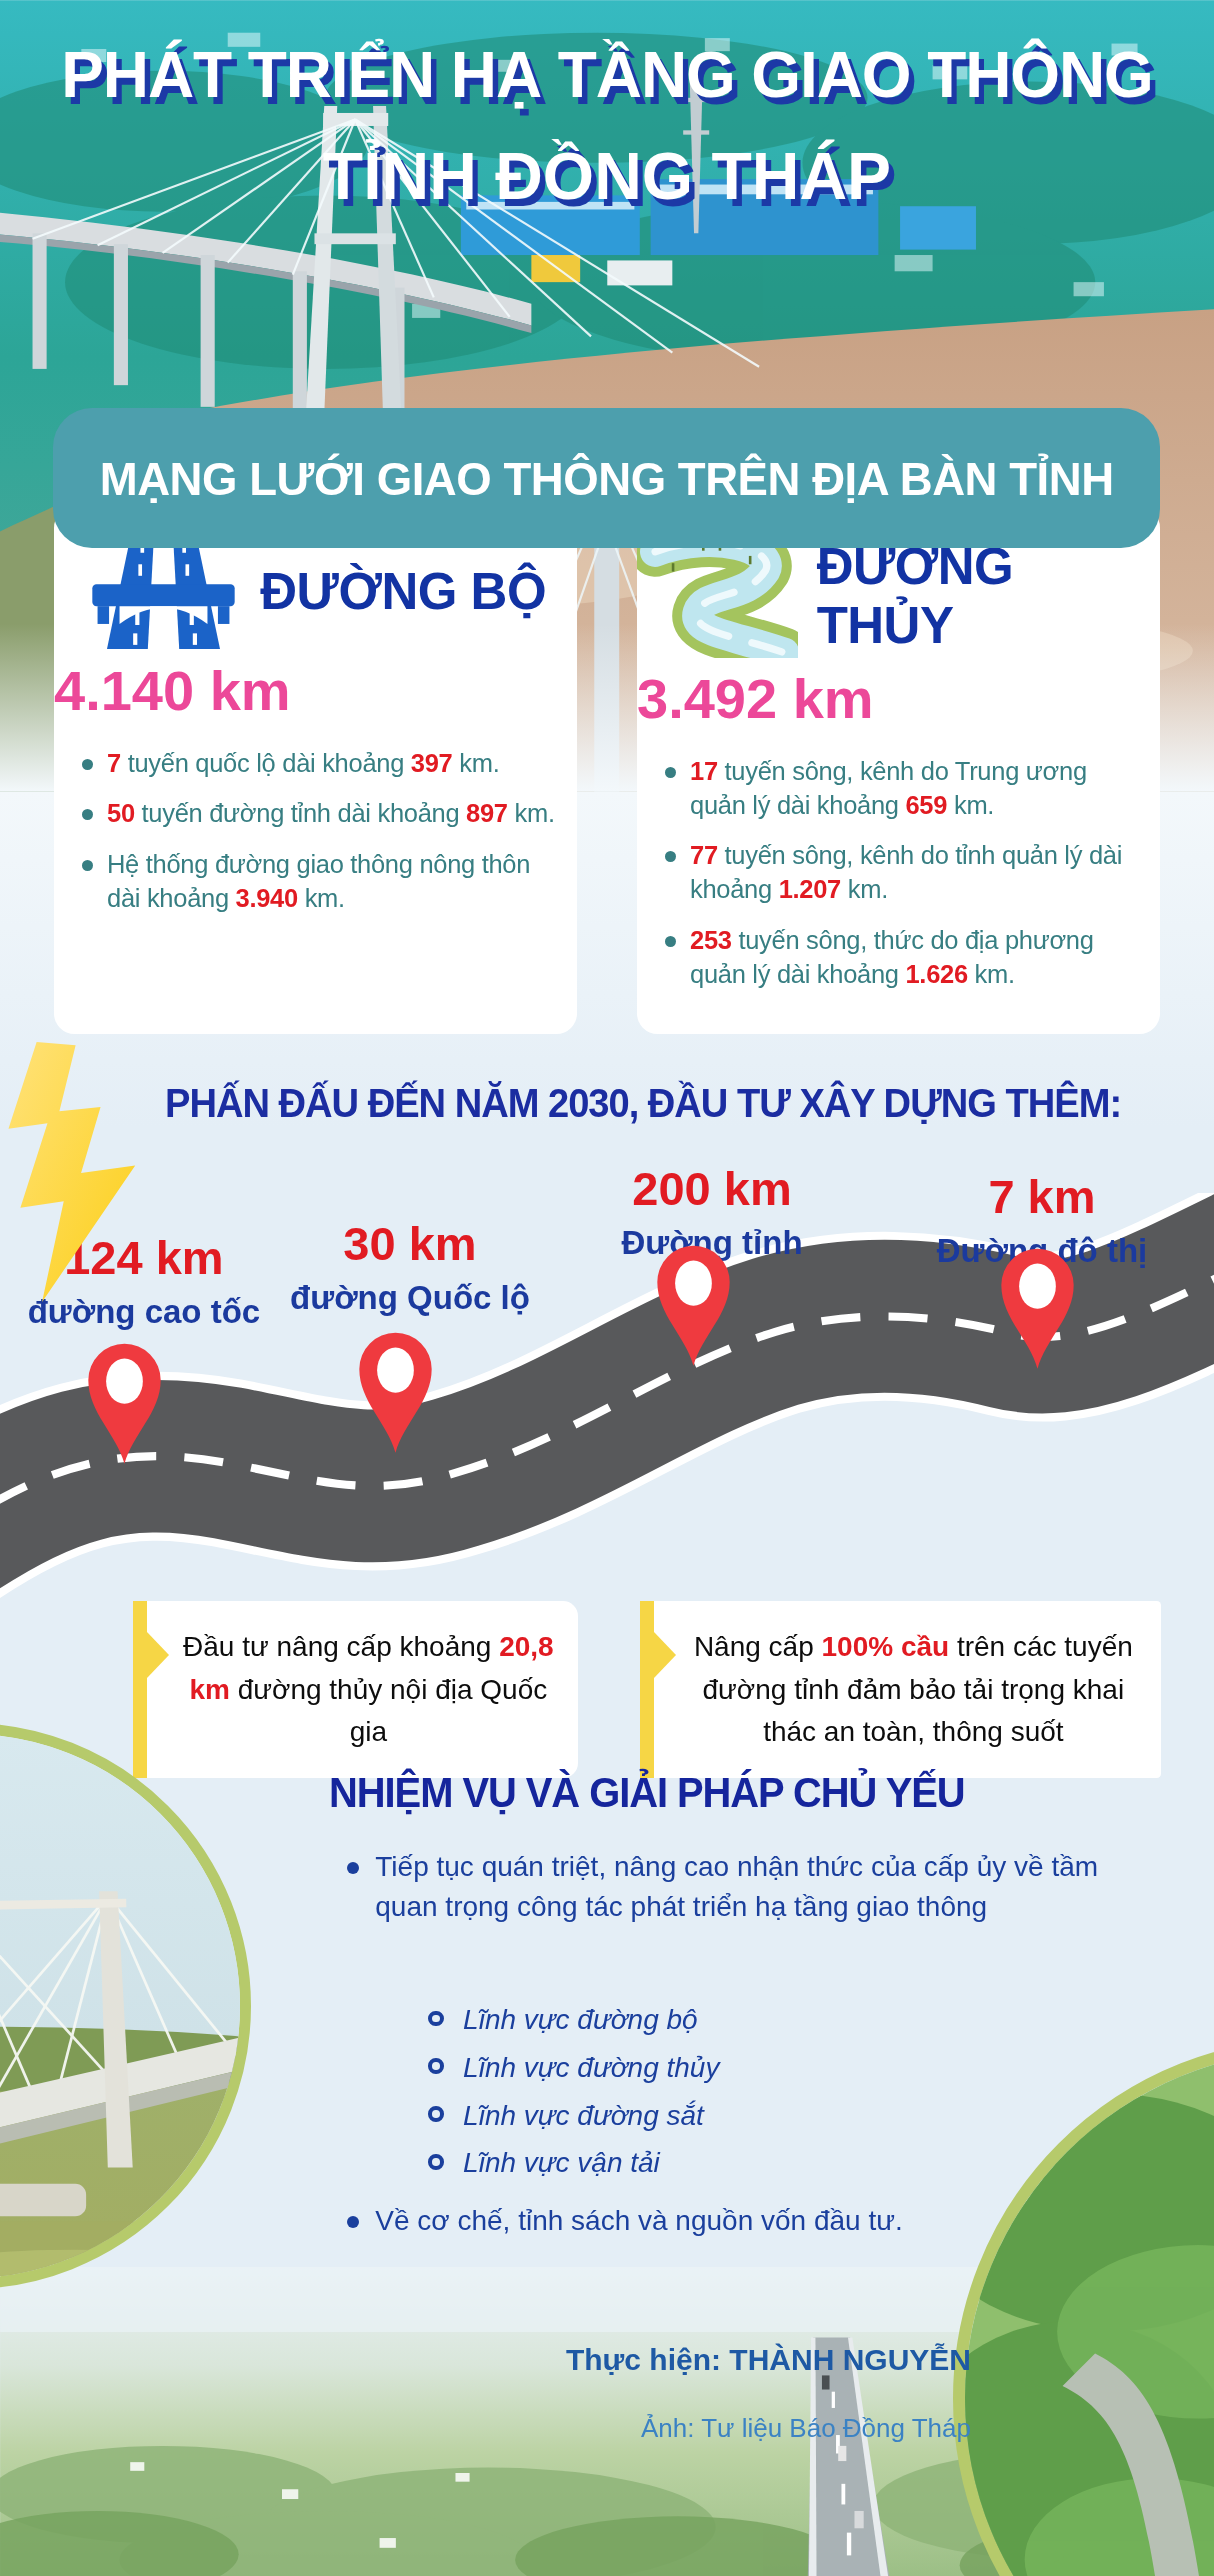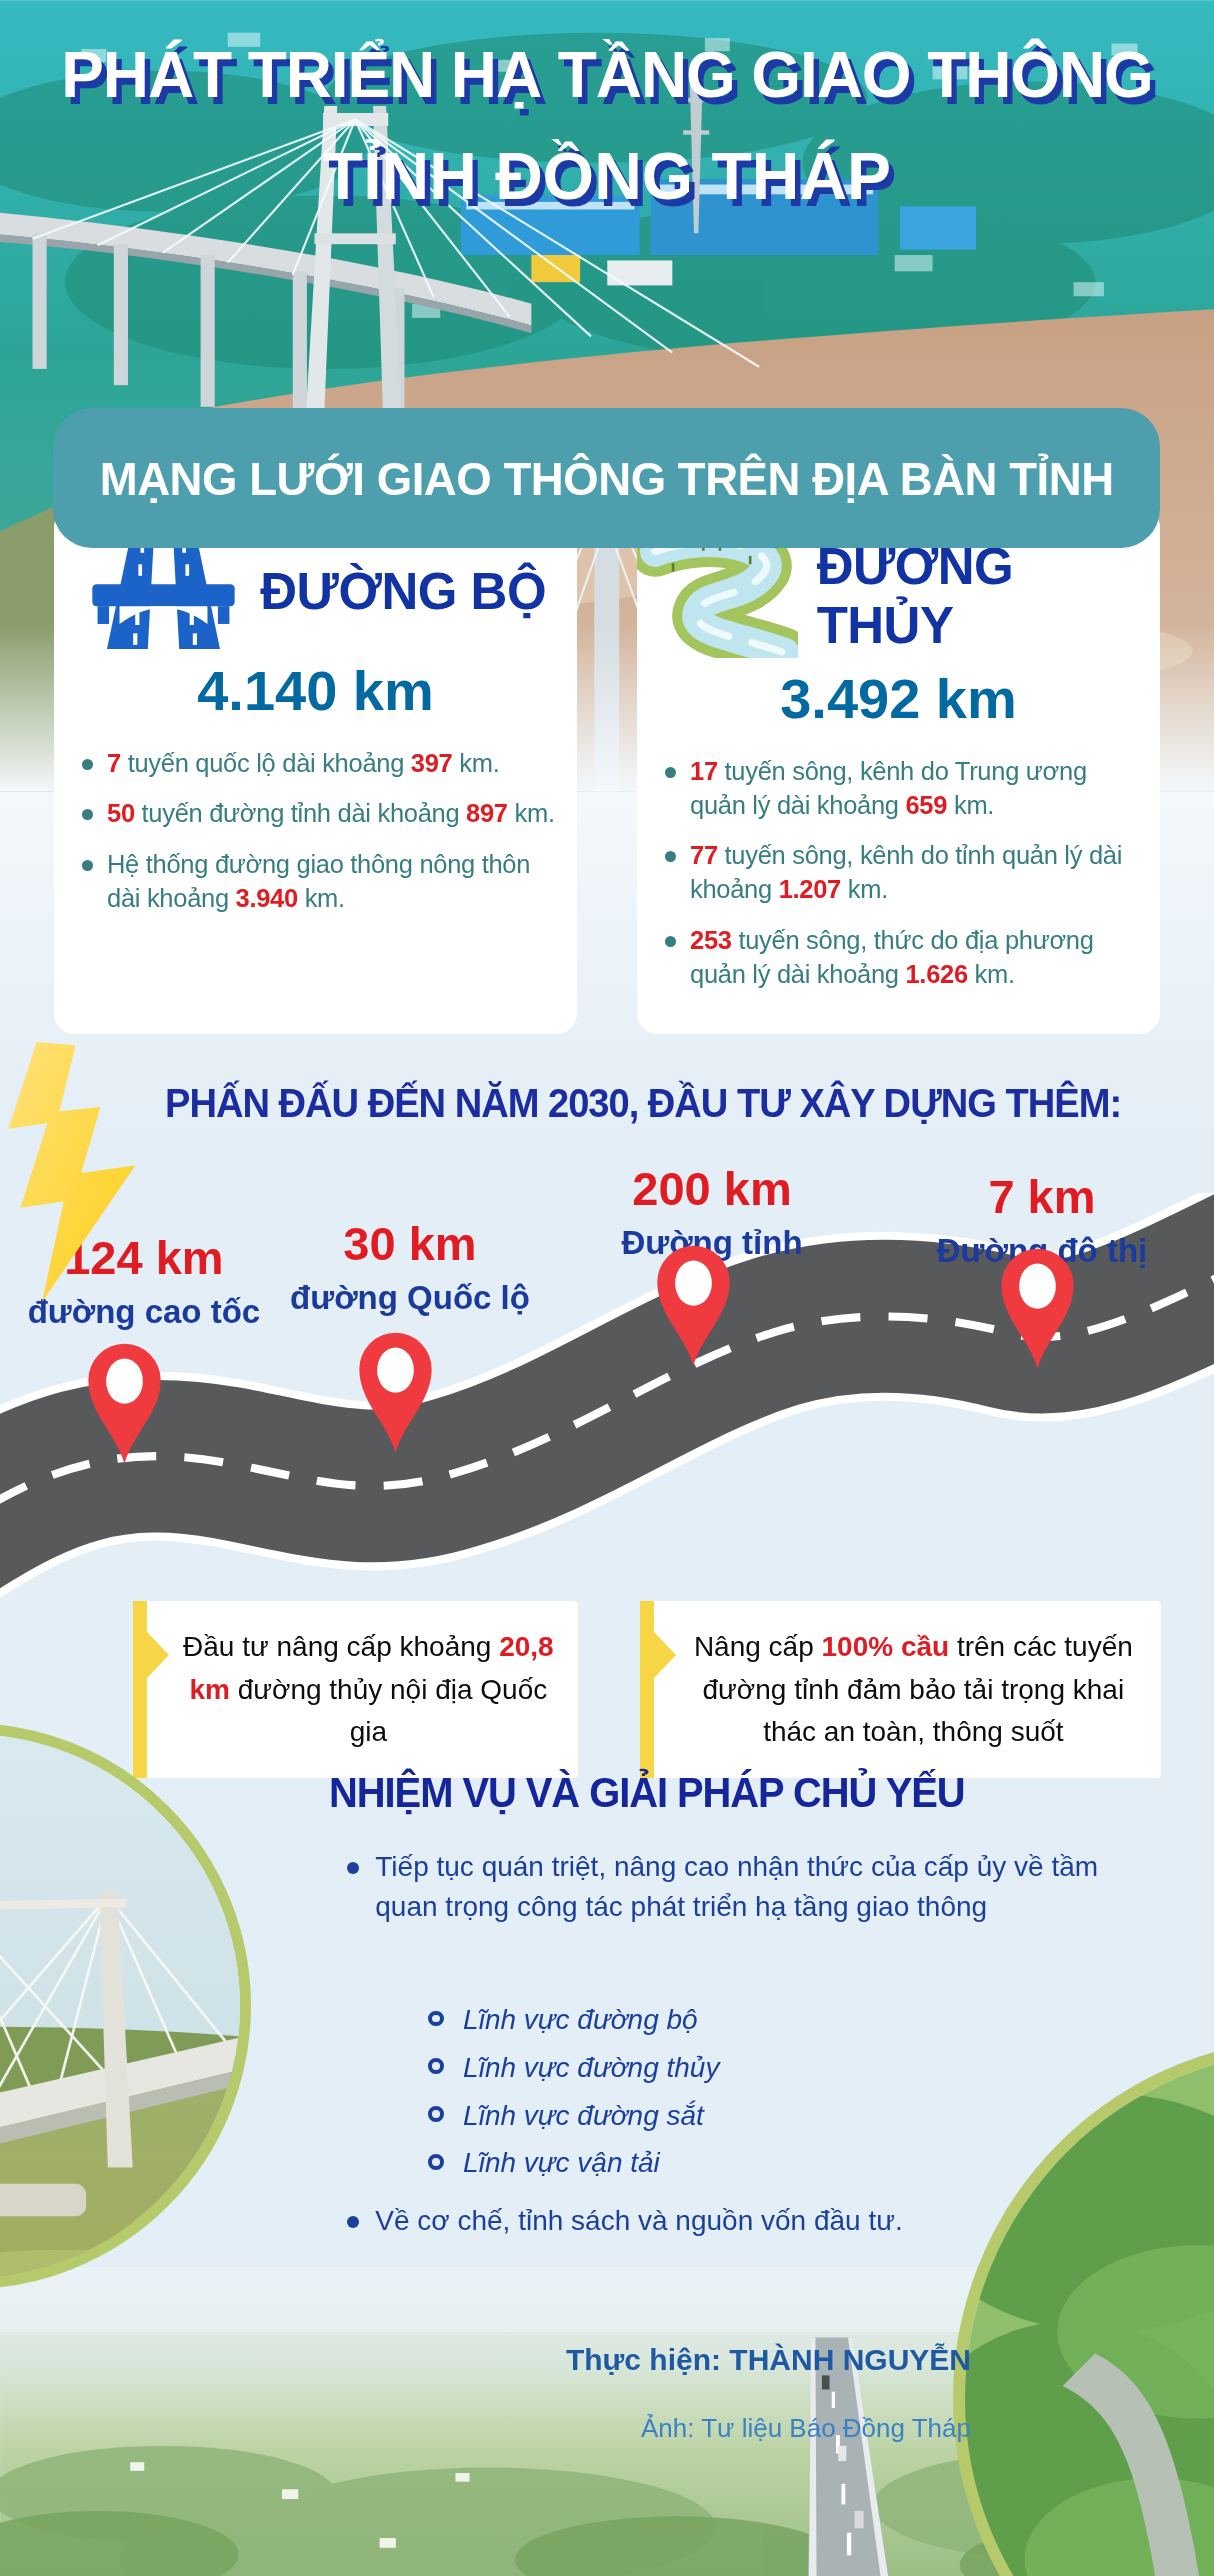--- a/index.html
+++ b/index.html
@@ -12,39 +12,39 @@
   .page-title .l1{font-size:64px;letter-spacing:-1.1px;text-shadow:5.4px 6.5px 0 #1c39a6;}
   .page-title .l2{font-size:66px;margin-top:26px;text-shadow:5.4px 6.5px 0 #1c39a6;}
   
   .banner{left:53px;top:408px;width:1107px;height:140px;background:#4d9fad;border-radius:39px;
           display:flex;align-items:center;justify-content:center;z-index:3;}
   .banner span{color:#fff;font-weight:bold;font-size:47px;letter-spacing:-0.5px;transform:scaleX(.97);white-space:nowrap;}
   .card{top:507px;width:523px;height:527px;background:#fff;border-radius:20.6px;z-index:2;}
   .card.left{left:54px;} .card.right{left:637px;}
   .card-head{display:flex;align-items:center;justify-content:center;gap:18.4px;margin-top:26px;}
   .card-head .ttl{font-size:51px;font-weight:bold;color:#1233a3;letter-spacing:-0.5px;}
-  .total{font-size:56px;font-weight:bold;color:#0369a1;text-align:center;margin-top:7.6px;}
+  .total{font-size:56px;font-weight:bold;color:#ec4899;text-align:left;margin-top:7.6px;}
   ul.facts{list-style:none;margin:23px 0 0 0;padding:0 22px 0 28px;}
   ul.facts li{display:flex;gap:14px;color:#377e82;font-size:25.5px;line-height:1.34;margin-bottom:16.3px;letter-spacing:-0.3px;}
   .dot{width:11px;height:11px;border-radius:50%;background:#377e82;flex:none;margin-top:13px;}
   .em{color:#e11b22;font-weight:bold;}
   
   .goal-headline{left:165px;top:1080px;font-size:41px;font-weight:bold;color:#1b2da1;
                  transform:scaleX(.93);transform-origin:left;white-space:nowrap;letter-spacing:-1.1px;z-index:4;}
   .bolt{left:4.3px;top:1042px;z-index:4;}
   .road-svg{left:0;top:1193px;z-index:1;}
   .milestone{width:304px;text-align:center;z-index:3;}
   .milestone .val{font-size:47px;font-weight:bold;color:#e11b22;}
   .milestone .lbl{font-size:33px;font-weight:bold;color:#1b3a9e;margin-top:7.6px;}
   .m1{left:-8.1px;top:1230px;} .m2{left:258px;top:1216px;} .m3{left:560px;top:1161px;} .m4{left:890px;top:1169px;}
   .pin{z-index:3;}
   .p1{left:84px;top:1342px;} .p2{left:355px;top:1331px;} .p3{left:653px;top:1244px;} .p4{left:997px;top:1247px;}
   
   .note{background:#fff;border-radius:4.3px;z-index:3;}
-  .note1{left:133px;top:1601px;width:445px;min-height:163px;}
+  .note1{left:133px;top:1601px;width:445px;min-height:163px;border-radius:15px;}
   .note2{left:640px;top:1601px;width:521px;min-height:163px;}
   .note .txt{display:block;padding:25px 16.3px 24px 42px;font-size:28px;line-height:1.52;color:#0d0d0d;text-align:center;}
   .accent{position:absolute;left:0;top:0;bottom:0;width:14px;background:#f6d645;}
   .accent:after{content:"";position:absolute;left:14px;top:31px;border-top:23px solid transparent;
                 border-bottom:23px solid transparent;border-left:22px solid #f6d645;}
   
   .tasks-head{left:329px;top:1769px;font-size:42px;font-weight:bold;color:#15259c;letter-spacing:-1.1px;
               transform:scaleX(.95);transform-origin:left;white-space:nowrap;z-index:4;}
   .t-item{display:flex;gap:16.3px;color:#1a3f9d;font-size:28px;line-height:1.44;z-index:4;}
   .t-item .tdot{width:12px;height:12px;border-radius:50%;background:#1a3f9d;flex:none;margin-top:15px;}

